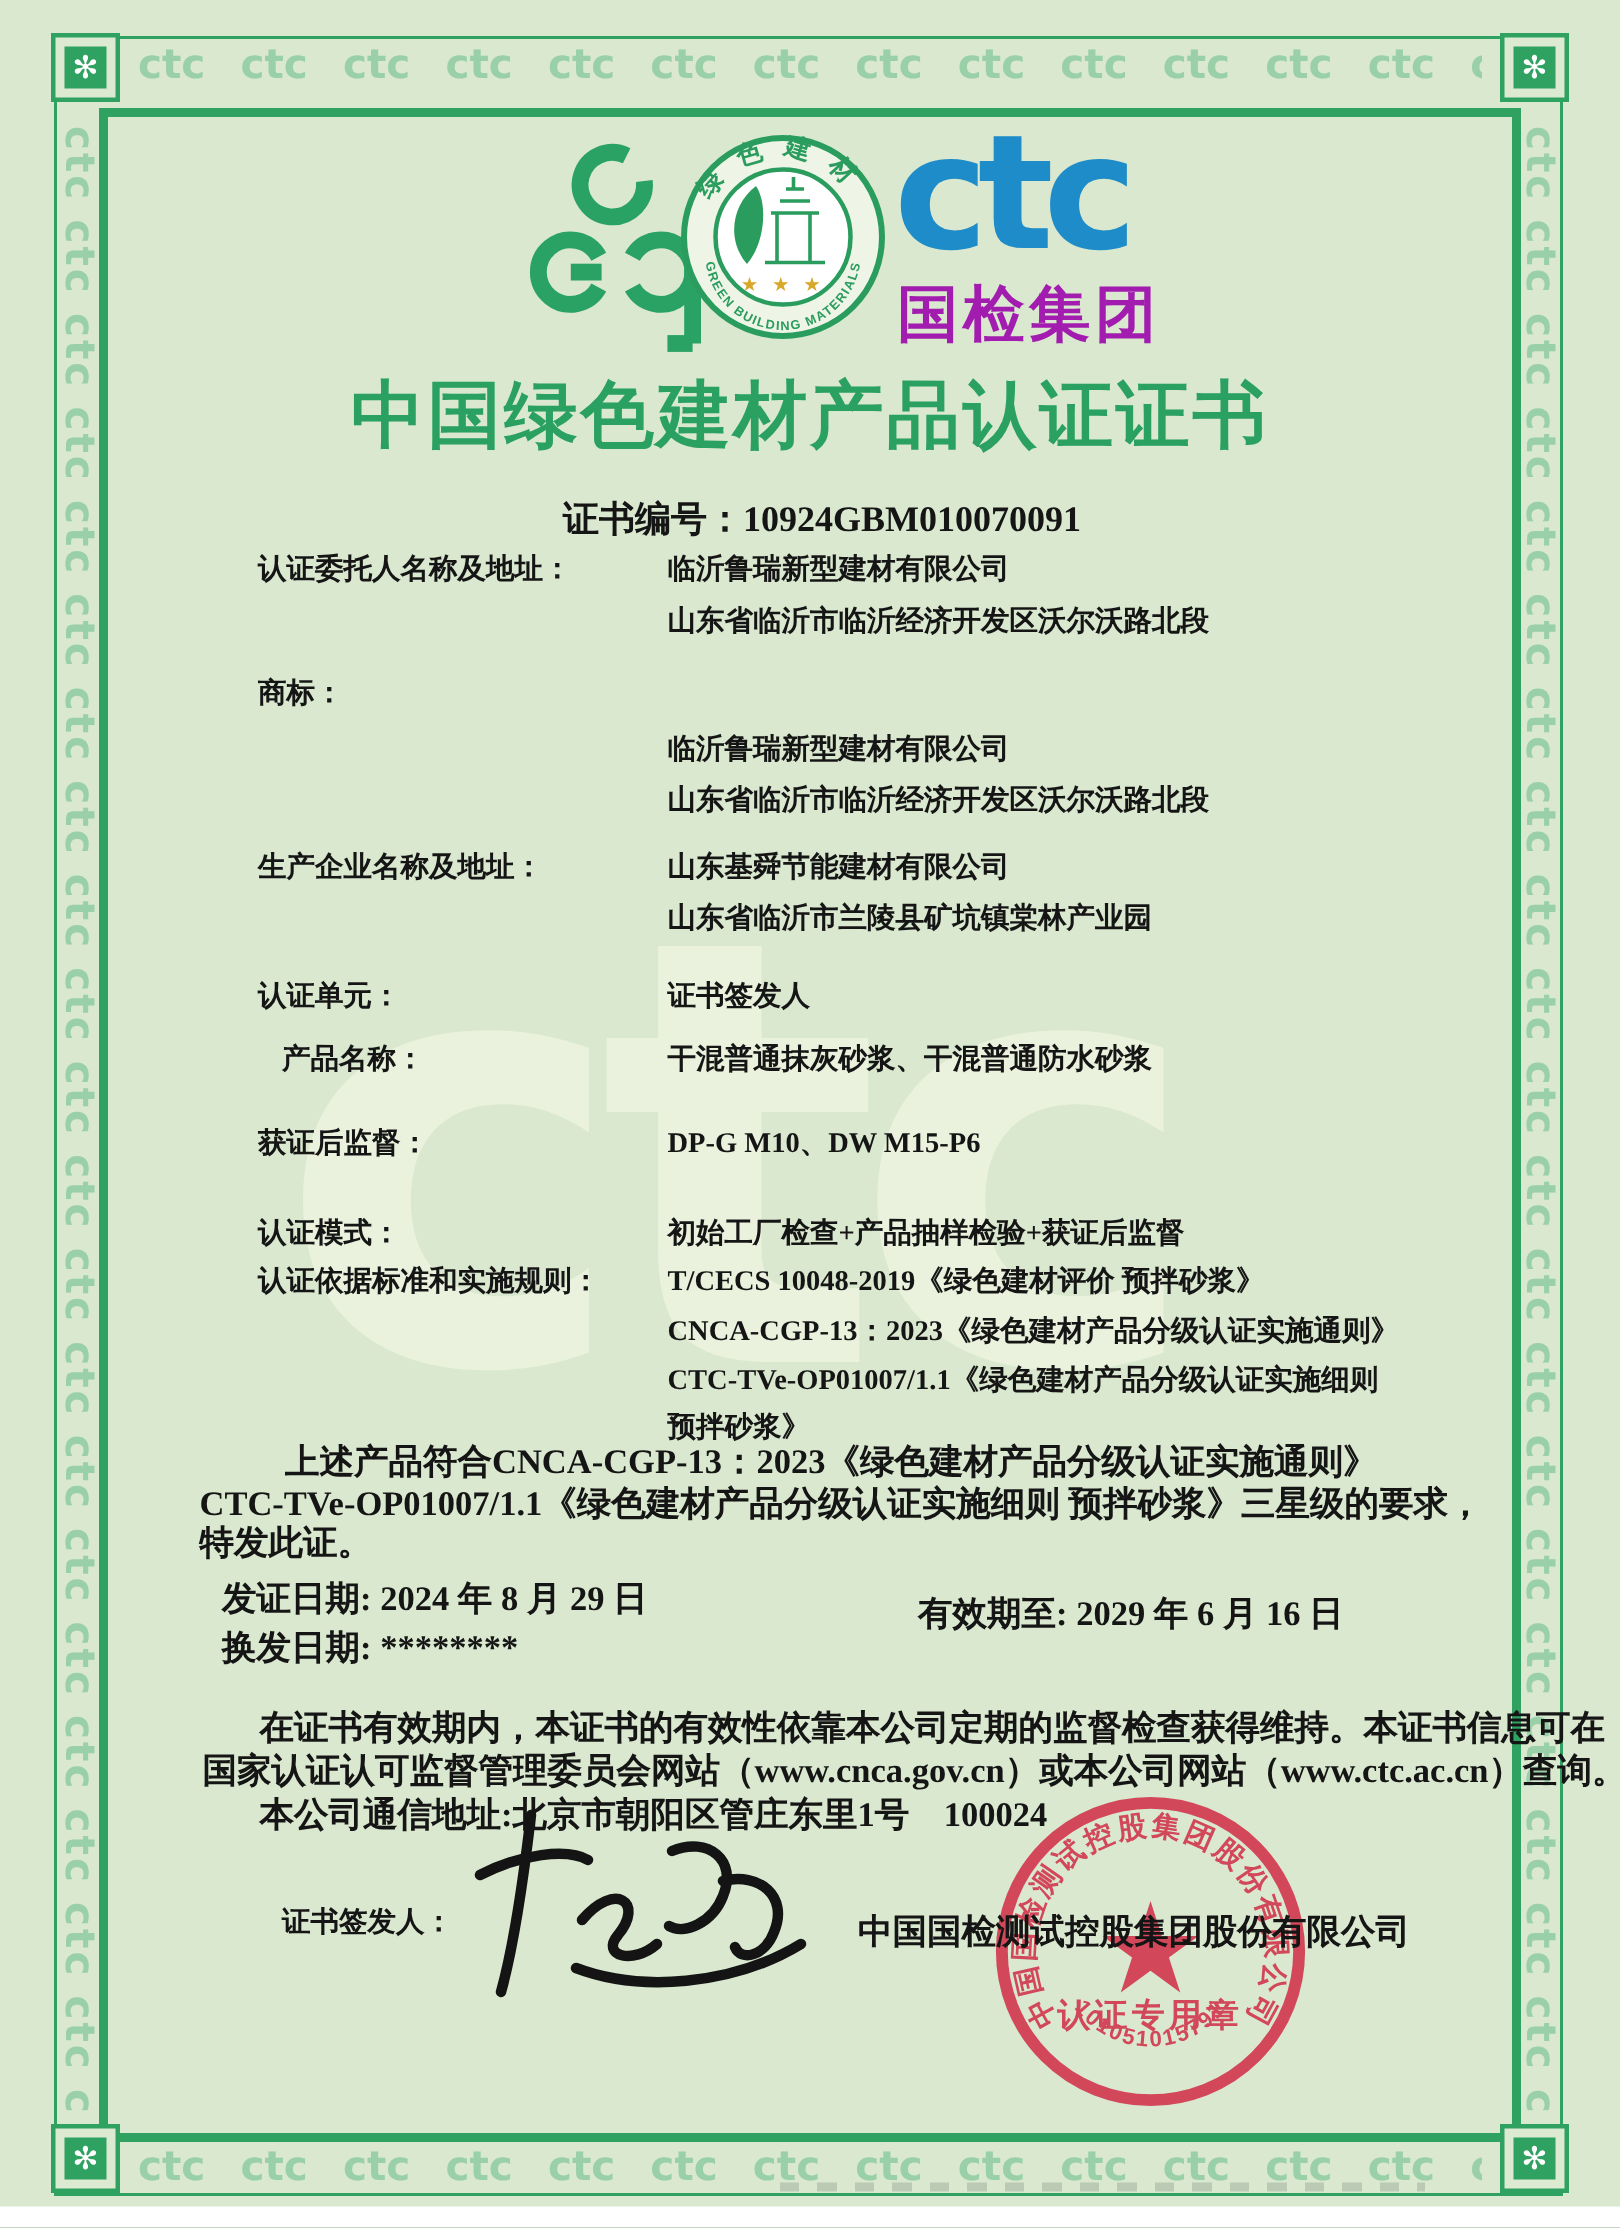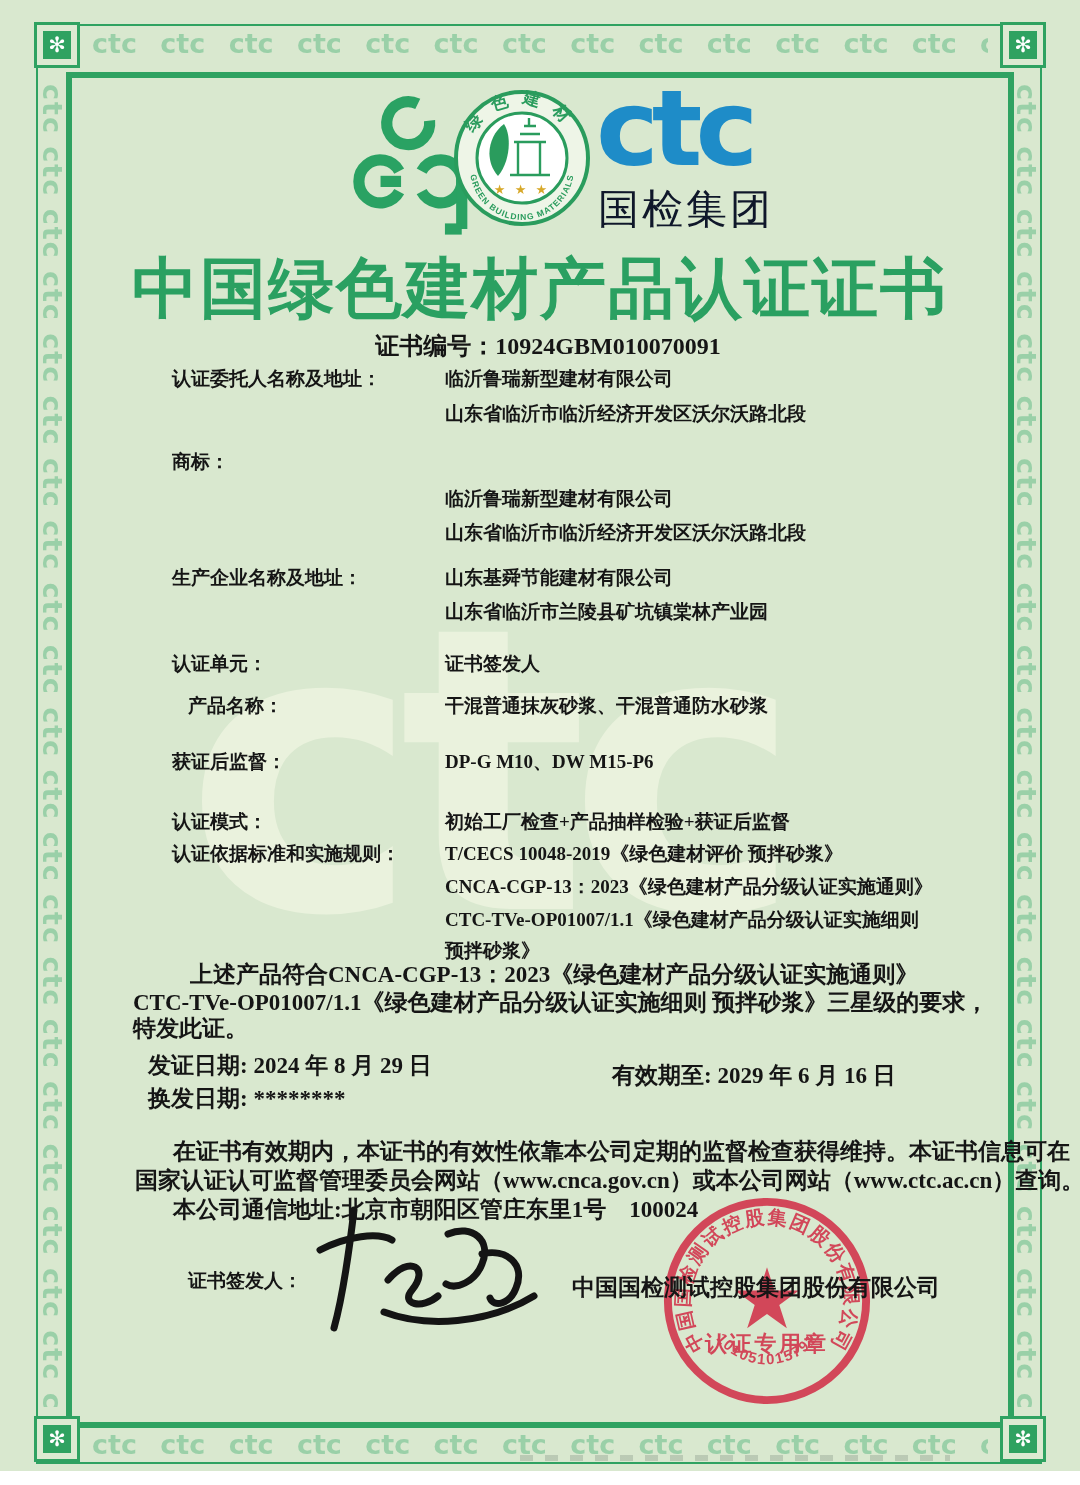--- a/index.html
+++ b/index.html
@@ -25,23 +25,23 @@
           align-items:center;justify-content:center;font-size:21px;line-height:1;
           font-family:"DejaVu Sans",sans-serif;}
   .c-tl{left:34px;top:22px;} .c-tr{left:1000px;top:22px;}
   .c-bl{left:34px;top:1416px;} .c-br{left:1000px;top:1416px;}
   
   .watermark{left:185px;top:575px;z-index:0;font-family:"DejaVu Sans",sans-serif;
         font-weight:700;font-size:395px;line-height:1;color:#eaf2dd;letter-spacing:-20px;}
   
   .ctc-logo-text{left:596px;top:76px;font-family:"DejaVu Sans",sans-serif;font-weight:900;
         font-size:106px;line-height:1;color:#1e8cc8;letter-spacing:-7px;z-index:1;}
-  .ctc-logo-caption{left:598px;top:182px;font-family:"Liberation Sans",sans-serif;font-weight:400;
-        font-size:41px;color:#0f172a;letter-spacing:3px;z-index:1;}
-  .title{left:0;right:0;top:244px;text-align:center;font-weight:700;font-size:66px;
+  .ctc-logo-caption{left:598px;top:182px;font-family:"Liberation Sans",sans-serif;font-weight:700;
+        font-size:41px;color:#a21caf;letter-spacing:3px;z-index:1;}
+  .title{left:0;right:0;top:244px;text-align:center;font-weight:700;font-size:49px;
         color:#2aa061;letter-spacing:2px;z-index:1;}
   .certline{left:0;right:0;top:330px;text-align:center;font-weight:700;font-size:24px;z-index:1;padding-left:16px;}
   
   .lbl,.val{font-weight:700;font-size:19px;white-space:nowrap;z-index:1;}
   .sans{font-family:Liberation Serif, serif;}
   .para{font-weight:700;font-size:23px;white-space:nowrap;z-index:1;}
   .smudge{left:520px;top:1455px;width:430px;height:6px;opacity:.4;z-index:5;
         background:repeating-linear-gradient(90deg,#8d9d8d 0 13px,transparent 13px 25px);}
   .scanstrip{left:0;right:0;bottom:0;height:14px;background:#ffffff;z-index:4;}
   svg{display:block;}

